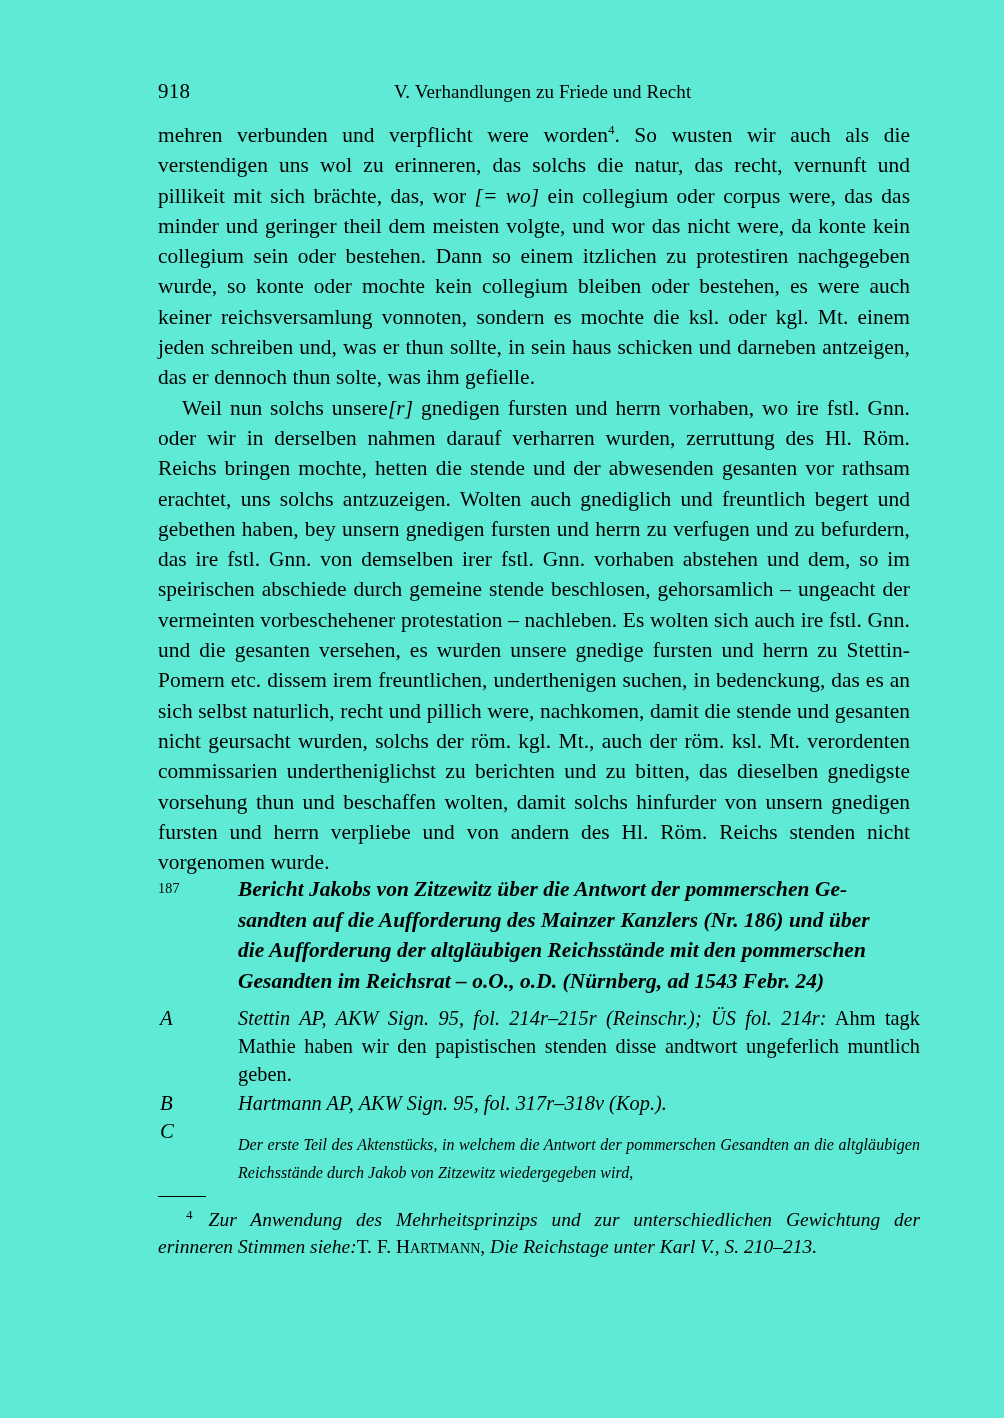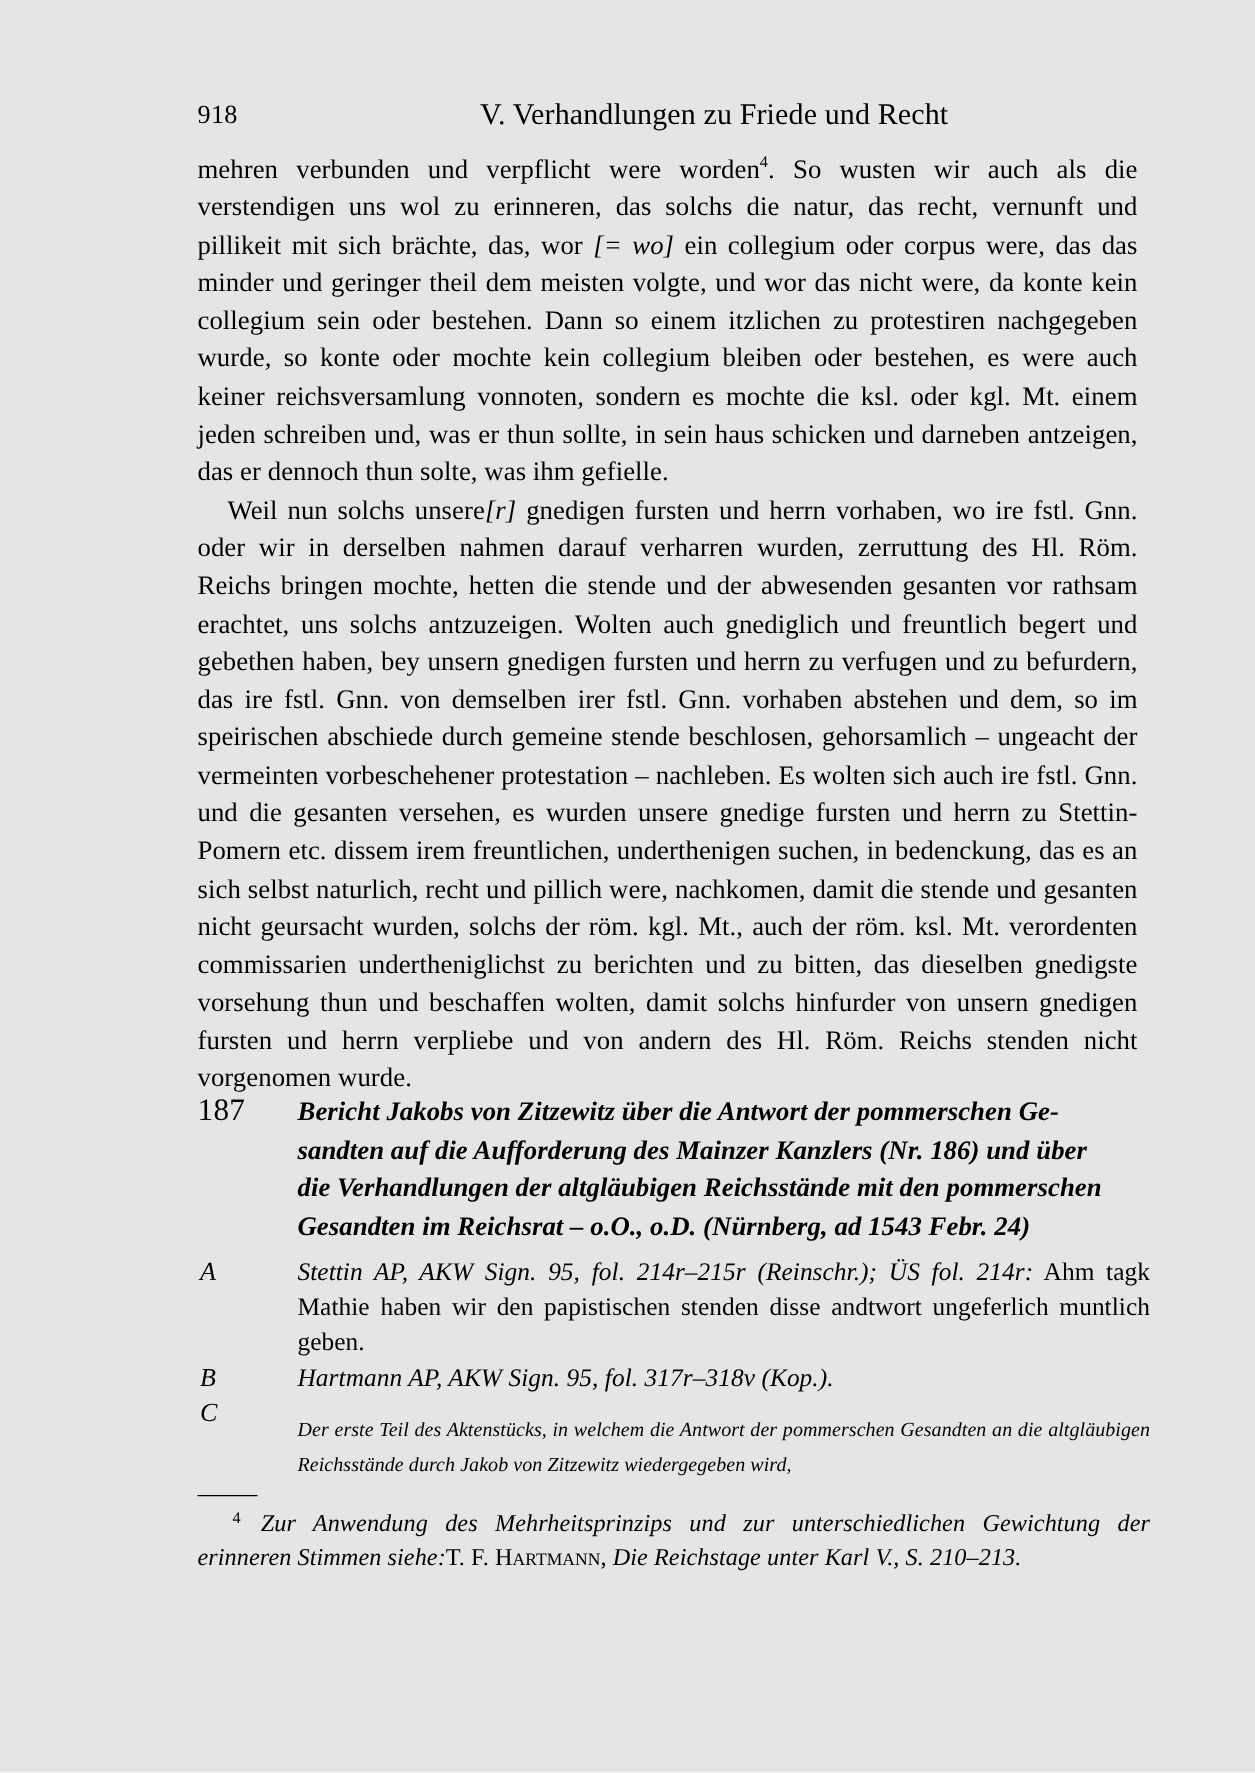--- a/index.html
+++ b/index.html
@@ -8,21 +8,21 @@
     background: #ffffff;
   }
   body {
     font-family: "Liberation Serif", "DejaVu Serif", serif;
     color: #000000;
   }
   .page {
     position: relative;
     width: 1004px;
     height: 1418px;
-    background: #e5e5e5;
+    background: #5eead4;
     overflow: hidden;
     box-sizing: border-box;
   }
   
   .running-head {
     position: absolute;
     left: 158px;
     top: 78px;
     width: 752px;
     height: 26px;
@@ -31,23 +31,23 @@
   }
   .folio {
     position: absolute;
     left: 0;
     top: 0;
     font-size: 21px;
     letter-spacing: 0.2px;
   }
   .head-title {
     position: absolute;
-    left: 226px;
+    left: 236px;
     top: 1px;
-    font-size: 24px;
+    font-size: 19px;
     letter-spacing: 0.1px;
   }
   
   .textblock {
     position: absolute;
     left: 158px;
     top: 120px;
     width: 752px;
   }
   p.body {
@@ -85,21 +85,21 @@
     line-height: 30.6px;
     text-align: justify;
     letter-spacing: 0.05px;
   }
   .doc-num {
     position: absolute;
     left: 0;
     top: 0;
     font-weight: normal;
     font-style: normal;
-    font-size: 25px;
+    font-size: 14px;
     letter-spacing: 0.2px;
   }
   .doc-head-inner .lastline {
     text-align: left;
     font-family: Liberation Serif, serif;
   }
   
   .witness-list {
     position: absolute;
     left: 158px;
@@ -186,21 +186,21 @@
 
     <p class="body indent"><span>Weil nun solchs unsere</span><i>[r]</i><span> gnedigen fursten und herrn vorhaben, wo ire fstl. Gnn. oder wir in derselben nahmen darauf verharren wurden, zerruttung des Hl. Röm. Reichs bringen mochte, hetten die stende und der abwesenden gesanten vor rathsam erachtet, uns solchs antzuzeigen. Wolten auch gnediglich und freuntlich begert und gebethen haben, bey unsern gnedigen fursten und herrn zu verfugen und zu befurdern, das ire fstl. Gnn. von demselben irer fstl. Gnn. vorhaben abstehen und dem, so im speirischen abschiede durch gemeine stende beschlosen, gehorsamlich – ungeacht der vermeinten vorbeschehener protestation – nachleben. Es wolten sich auch ire fstl. Gnn. und die gesanten versehen, es wurden unsere gnedige fursten und herrn zu Stettin-Pomern etc. dissem irem freuntlichen, underthenigen suchen, in bedenckung, das es an sich selbst naturlich, recht und pillich were, nachkomen, damit die stende und gesanten nicht geursacht wurden, solchs der röm. kgl. Mt., auch der röm. ksl. Mt. verordenten commissarien undertheniglichst zu berichten und zu bitten, das dieselben gnedigste vorsehung thun und beschaffen wolten, damit solchs hinfurder von unsern gnedigen fursten und herrn verpliebe und von andern des Hl. Röm. Reichs stenden nicht vorgenomen wurde.</span></p>
 
   </div>
 
   <div class="doc-head">
     <div class="doc-head-inner">
       <span class="doc-num">187</span>
       <div>Bericht Jakobs von Zitzewitz über die Antwort der pommerschen Ge-</div>
       <div>sandten auf die Aufforderung des Mainzer Kanzlers (Nr. 186) und über</div>
-      <div>die Verhandlungen der altgläubigen Reichsstände mit den pommerschen</div>
+      <div>die Aufforderung der altgläubigen Reichsstände mit den pommerschen</div>
       <div class="lastline">Gesandten im Reichsrat – o.O., o.D. (Nürnberg, ad 1543 Febr. 24)</div>
     </div>
   </div>
 
   <div class="witness-list">
 
     <div class="witness">
       <span class="sig">A</span><span class="shelf">Stettin AP, AKW Sign. 95, fol. 214r–215r (Reinschr.); ÜS fol. 214r:</span><span class="quote"> Ahm tagk Mathie haben wir den papistischen stenden disse andtwort ungeferlich muntlich geben.</span>
     </div>
 

